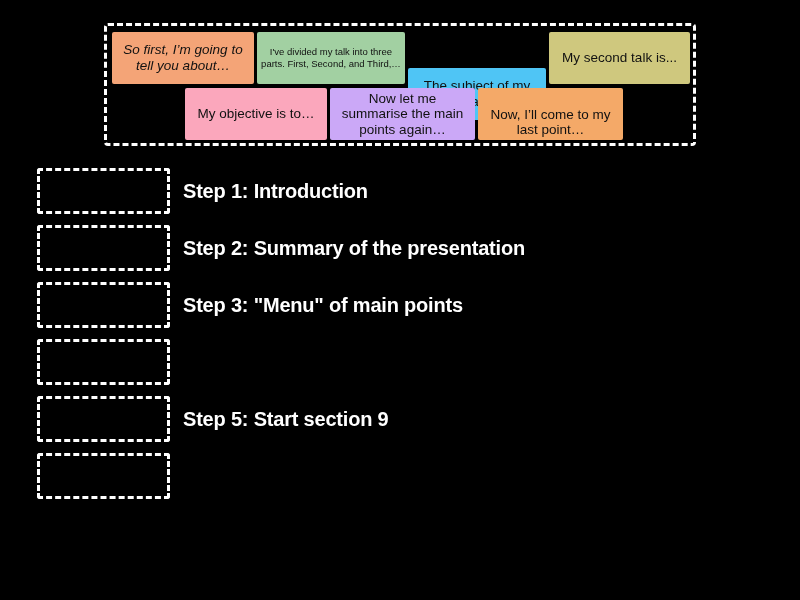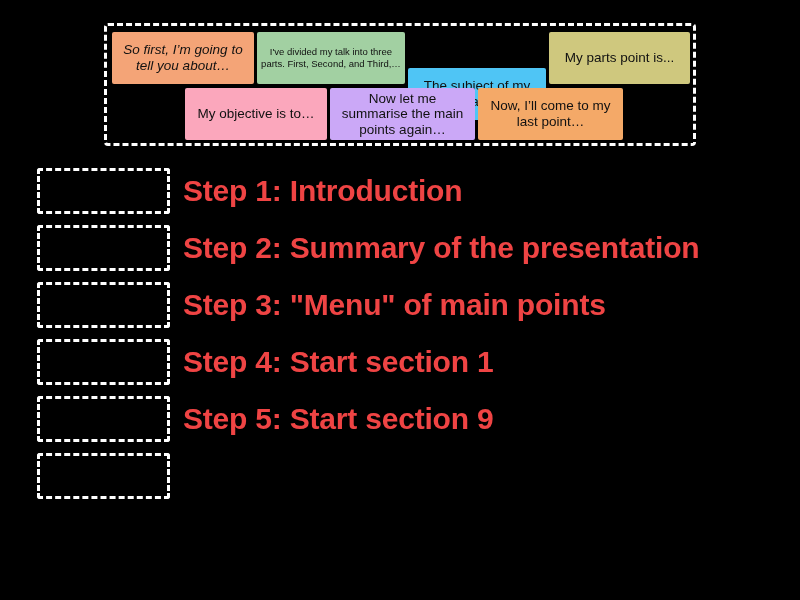--- a/index.html
+++ b/index.html
@@ -97,23 +97,23 @@
     height: 46px;
     border: 3px dashed #ffffff;
     border-radius: 3px;
     background: transparent;
   }
 
   .step-label {
     position: absolute;
     left: 183px;
     right: 8px;
-    color: #ef4444;
+    color: #ffffff;
     font-family: "Liberation Sans", sans-serif;
-    font-size: 30px;
+    font-size: 20px;
     font-weight: bold;
     line-height: 1;
     white-space: nowrap;
     letter-spacing: -0.2px;
   }
 </style>
 </head>
 <body>
 
 <div id="app">
@@ -124,32 +124,32 @@
       <div class="tile w-143" style="background:#F4A477;">
         <span class="tile-text">So first, I’m going to tell you about…</span>
       </div>
       <div class="tile small-text w-149" style="background:#A2D0A2;">
         <span class="tile-text">I've divided my talk into three parts. First,   Second,   and Third,…</span>
       </div>
       <div class="tile w-139" style="background:#4FC5F5;margin-top:36px;">
         <span class="tile-text">The subject of my presentation is…</span>
       </div>
       <div class="tile w-142" style="background:#CFC87E;">
-        <span class="tile-text">My parts point is...</span>
+        <span class="tile-text">My second talk is...</span>
       </div>
     </div>
 
     <div class="tile-row" id="tile-row-2">
       <div class="tile w-142" style="background:#FBA7BC;">
         <span class="tile-text">My objective is to…</span>
       </div>
       <div class="tile w-145" style="background:#CBA8F7;">
         <span class="tile-text">Now let me summarise the main points again…</span>
       </div>
-      <div class="tile w-145" style="background:#F4A968;">
+      <div class="tile w-145" style="background:#F4A968;align-items:flex-end;">
         <span class="tile-text">Now, I’ll come to my last point…</span>
       </div>
     </div>
 
   </div>
 
   <div id="steps">
 
     <div class="step-row">
       <div class="dropzone"></div>
@@ -161,21 +161,20 @@
       <div class="step-label">Step 2: Summary of the presentation</div>
     </div>
 
     <div class="step-row">
       <div class="dropzone"></div>
       <div class="step-label">Step 3: "Menu" of main points</div>
     </div>
 
     <div class="step-row">
       <div class="dropzone"></div>
-      <div class="step-label">Step 4: Start section 1</div>
     </div>
 
     <div class="step-row">
       <div class="dropzone"></div>
       <div class="step-label">Step 5: Start section 9</div>
     </div>
 
 
     <div class="step-row">
       <div class="dropzone"></div>

